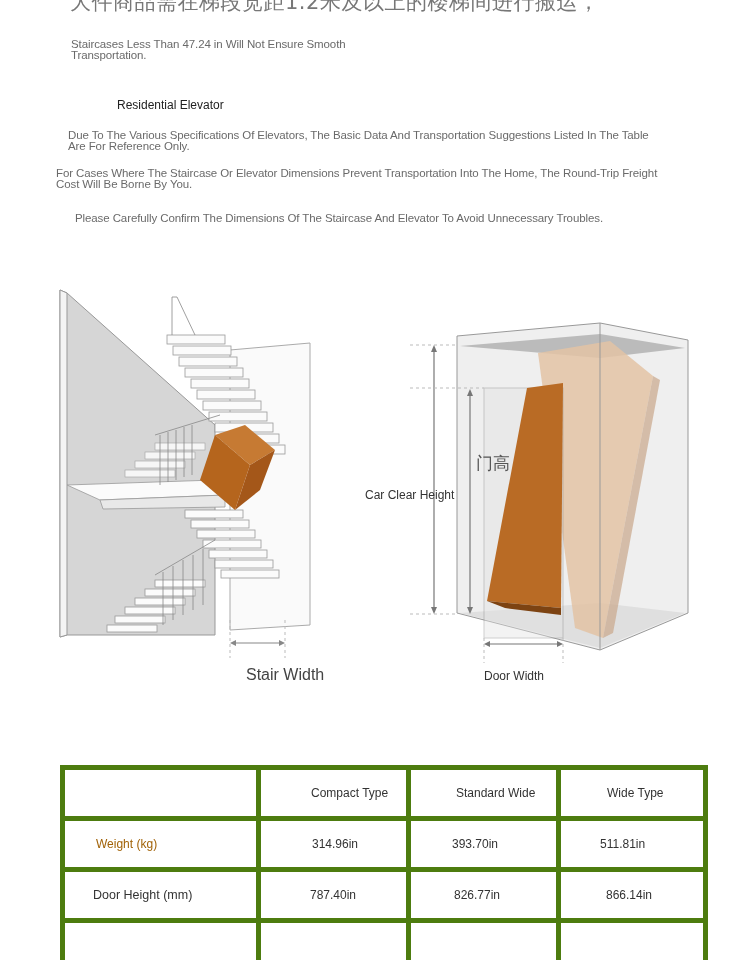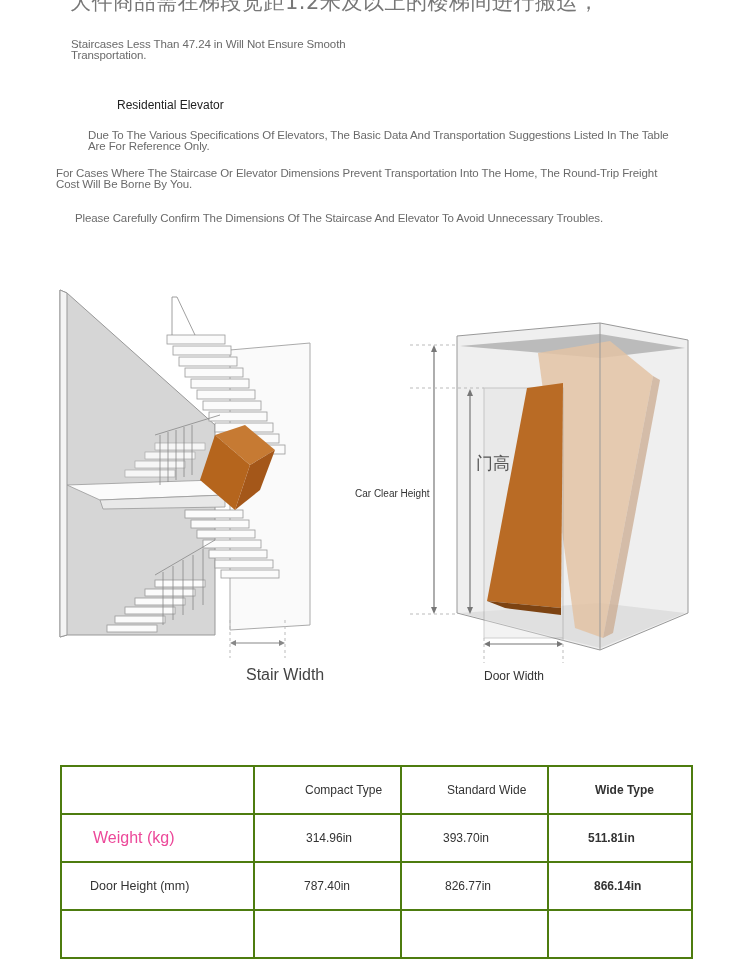--- a/index.html
+++ b/index.html
@@ -16,46 +16,46 @@
       font-family: "DejaVu Sans", sans-serif; letter-spacing: 0.5px;
     }
     .note {
       font-size: 11.5px; line-height: 11px; color: #6a6a6a;
       letter-spacing: -0.1px;
     }
     .heading {
       font-size: 12px; color: #222; left: 73px; top: 98px; margin-left: 44px;
     }
     .p1 { left: 71px; top: 39px; width: 330px; }
-    .p2 { left: 88px; top: 130px; width: 600px; }
+    .p2 { left: 68px; top: 130px; width: 600px; }
     .p3 { left: 56px; top: 168px; width: 620px; }
     .p4 { left: 75px; top: 213px; width: 620px; }
 
     .stair-label {
       left: 222px; top: 666px; font-size: 16px; color: #444; margin-left: 24px;
     }
-    .car-label { left: 355px; top: 488px; font-size: 10px; color: #333; }
+    .car-label { left: 365px; top: 488px; font-size: 12px; color: #333; }
     .door-label { left: 484px; top: 669px; font-size: 12px; color: #333; }
     .cn-door { left: 476px; top: 452px; font-size: 17px; color: #555;
       font-family: "DejaVu Sans", sans-serif; text-align: right; }
 
     table.spec {
       position: absolute; left: 60px; top: 765px;
       border-collapse: collapse;
       font-size: 12px; color: #333;
     }
     table.spec td {
-      border: 2px solid #4d7c0f; height: 46px; padding: 0;
+      border: 5px solid #4d7c0f; height: 46px; padding: 0;
       vertical-align: middle;
     }
     table.spec td.c0 { width: 191px; }
     table.spec td.c1 { width: 145px; }
     table.spec td.c2 { width: 145px; }
-    table.spec td.c3 { width: 142px; font-weight: bold; }
-    .rowlabel-lg { font-size: 16px; color: #ec4899; }
+    table.spec td.c3 { width: 142px; }
+    .rowlabel-lg { font-size: 12px; color: #a16207; }
     .rowlabel-sm { font-size: 12.5px; color: #333; }
   </style>
 </head>
 <body>
 
 <div class="abs cn-title">大件商品需在梯段宽距1.2米及以上的楼梯间进行搬运，</div>
 <div class="abs note p1">Staircases Less Than 47.24 in Will Not Ensure Smooth Transportation.</div>
 
 <div class="abs heading">Residential Elevator</div>
 <div class="abs note p2">Due To The Various Specifications Of Elevators, The Basic Data And Transportation Suggestions Listed In The Table Are For Reference Only.</div>

